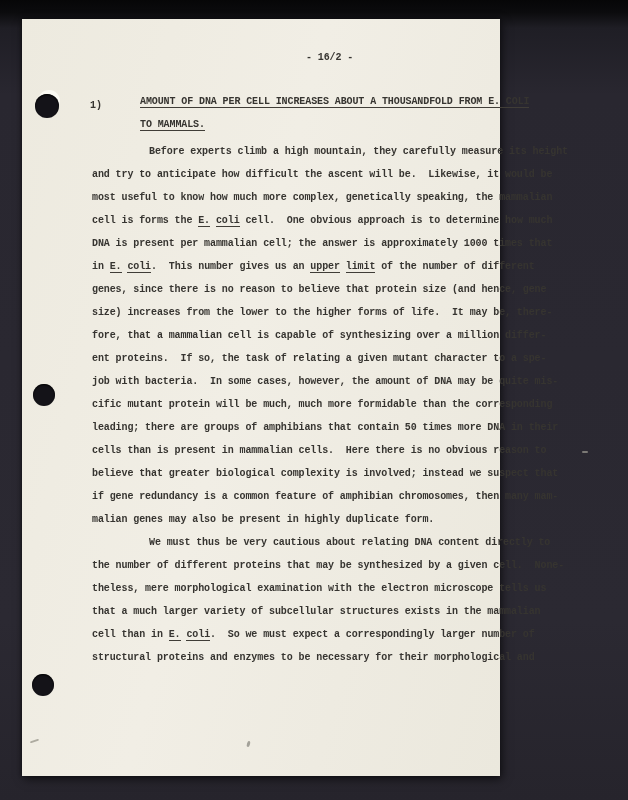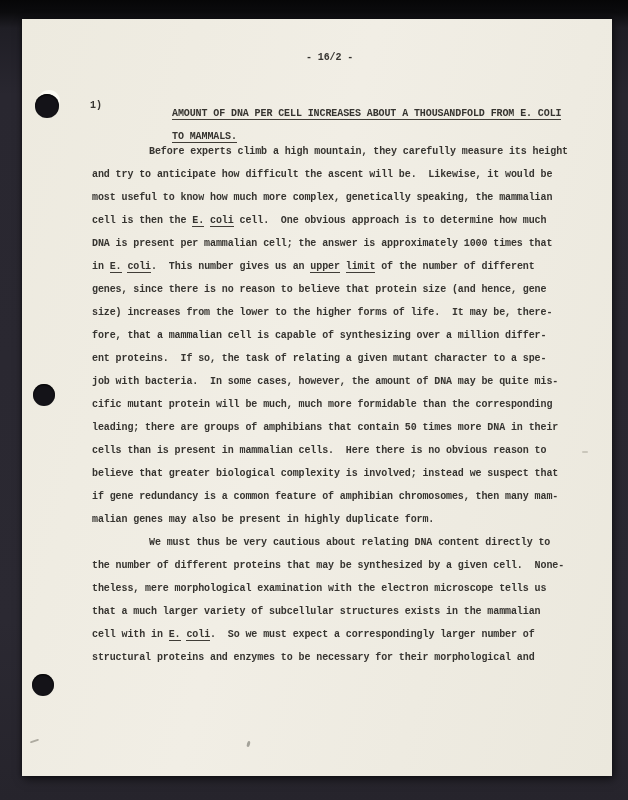--- a/index.html
+++ b/index.html
@@ -6,34 +6,34 @@
   body{
     width:628px;height:800px;overflow:hidden;
     background:#232129;
     font-family:"Liberation Mono","DejaVu Sans Mono",monospace;
   }
   .stage{
     position:relative;width:628px;height:800px;
     background:linear-gradient(180deg,#060607 0px,#0b0b0d 12px,#1f1e25 28px,#292730 95px,#2b2932 620px,#26242c 800px);
   }
   .paper{
-    position:absolute;left:22px;top:19px;width:590px;height:757px;
+    position:absolute;left:22px;top:19px;width:478px;height:757px;
     background:linear-gradient(105deg,#edeadf 0%,#f1eee5 45%,#ebe8dd 100%);
     box-shadow:2px 3px 9px rgba(0,0,0,0.6), -1px 0 3px rgba(0,0,0,0.35);
     color:#363430;
     font-weight:bold;
     font-size:10px;
     letter-spacing:-0.1px;
   }
   .line{white-space:pre;height:23px;line-height:23px;}
   .line.indent{text-indent:57px;}
   .u{border-bottom:1.2px solid #403d37;}
   .pageno{position:absolute;left:284px;top:27px;height:23px;line-height:23px;white-space:pre;}
   .headnum{position:absolute;left:68px;top:75px;height:23px;line-height:23px;}
-  .headlines{position:absolute;left:118px;top:83px;margin-left:32px;}
+  .headlines{position:absolute;left:118px;top:71px;}
   .bodytext{position:absolute;left:70px;top:121px;}
   .hole{
     position:absolute;width:22px;height:22px;border-radius:50%;
     background:#141318;
     box-shadow:inset 0 1px 2px #000;
   }
   .hole1{left:13px;top:75px;width:24px;height:24px;box-shadow:2px -5px 0 -1px #fbfaf3, inset 0 1px 2px #000;}
   .hole2{left:11px;top:365px;}
   .hole3{left:10px;top:655px;}
   .artifact{position:absolute;background:#8a8880;opacity:.75;}
@@ -56,41 +56,41 @@
     <div class="headlines">
         <div class="line"><span class="u">AMOUNT OF DNA PER CELL INCREASES ABOUT A THOUSANDFOLD FROM E. COLI</span></div>
         <div class="line"><span class="u">TO MAMMALS.</span></div>
       </div>
 
     <div class="bodytext">
         <div>
           <div class="line indent"><span>Before experts climb a high mountain, they carefully measure its height</span></div>
           <div class="line"><span>and try to anticipate how difficult the ascent will be.  Likewise, it would be</span></div>
           <div class="line"><span>most useful to know how much more complex, genetically speaking, the mammalian</span></div>
-          <div class="line"><span>cell is then the </span><span class="u">E.</span><span> </span><span class="u">coli</span><span> cell.  One obvious approach is to determine how much</span></div>
+          <div class="line"><span>cell is forms the </span><span class="u">E.</span><span> </span><span class="u">coli</span><span> cell.  One obvious approach is to determine how much</span></div>
           <div class="line"><span>DNA is present per mammalian cell; the answer is approximately 1000 times that</span></div>
           <div class="line"><span>in </span><span class="u">E.</span><span> </span><span class="u">coli</span><span>.  This number gives us an </span><span class="u">upper</span><span> </span><span class="u">limit</span><span> of the number of different</span></div>
           <div class="line"><span>genes, since there is no reason to believe that protein size (and hence, gene</span></div>
           <div class="line"><span>size) increases from the lower to the higher forms of life.  It may be, there-</span></div>
           <div class="line"><span>fore, that a mammalian cell is capable of synthesizing over a million differ-</span></div>
           <div class="line"><span>ent proteins.  If so, the task of relating a given mutant character to a spe-</span></div>
           <div class="line"><span>job with bacteria.  In some cases, however, the amount of DNA may be quite mis-</span></div>
           <div class="line"><span>cific mutant protein will be much, much more formidable than the corresponding</span></div>
           <div class="line"><span>leading; there are groups of amphibians that contain 50 times more DNA in their</span></div>
           <div class="line"><span>cells than is present in mammalian cells.  Here there is no obvious reason to</span></div>
           <div class="line"><span>believe that greater biological complexity is involved; instead we suspect that</span></div>
           <div class="line"><span>if gene redundancy is a common feature of amphibian chromosomes, then many mam-</span></div>
           <div class="line"><span>malian genes may also be present in highly duplicate form.</span></div>
         </div>
         <div>
           <div class="line indent"><span>We must thus be very cautious about relating DNA content directly to</span></div>
           <div class="line"><span>the number of different proteins that may be synthesized by a given cell.  None-</span></div>
           <div class="line"><span>theless, mere morphological examination with the electron microscope tells us</span></div>
           <div class="line"><span>that a much larger variety of subcellular structures exists in the mammalian</span></div>
-          <div class="line"><span>cell with in </span><span class="u">E.</span><span> </span><span class="u">coli</span><span>.  So we must expect a correspondingly larger number of</span></div>
+          <div class="line"><span>cell than in </span><span class="u">E.</span><span> </span><span class="u">coli</span><span>.  So we must expect a correspondingly larger number of</span></div>
           <div class="line"><span>structural proteins and enzymes to be necessary for their morphological and</span></div>
         </div>
       </div>
 
     <div class="artifact art-bottom"></div>
     <div class="artifact art-corner"></div>
     <div class="artifact art-right"></div>
   </div>
 </div>
 

